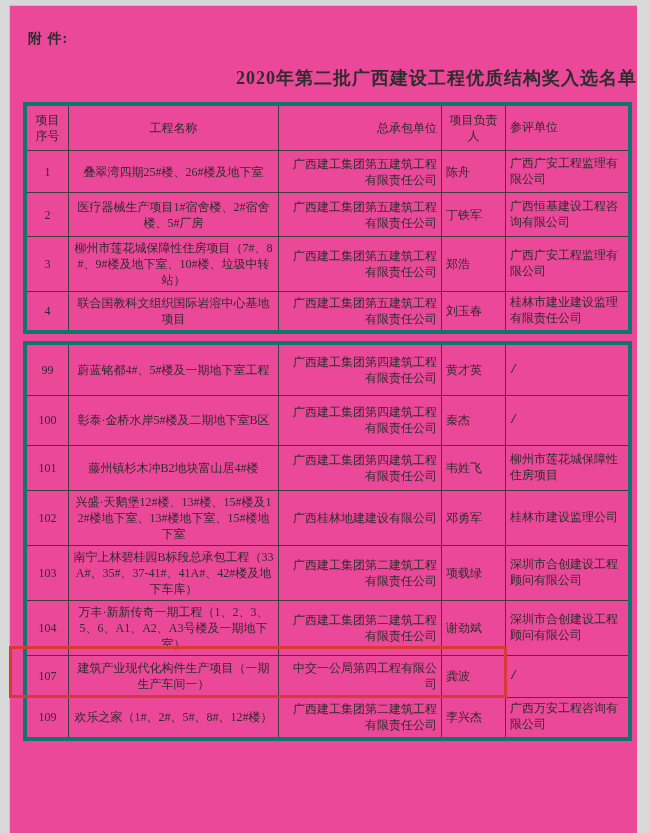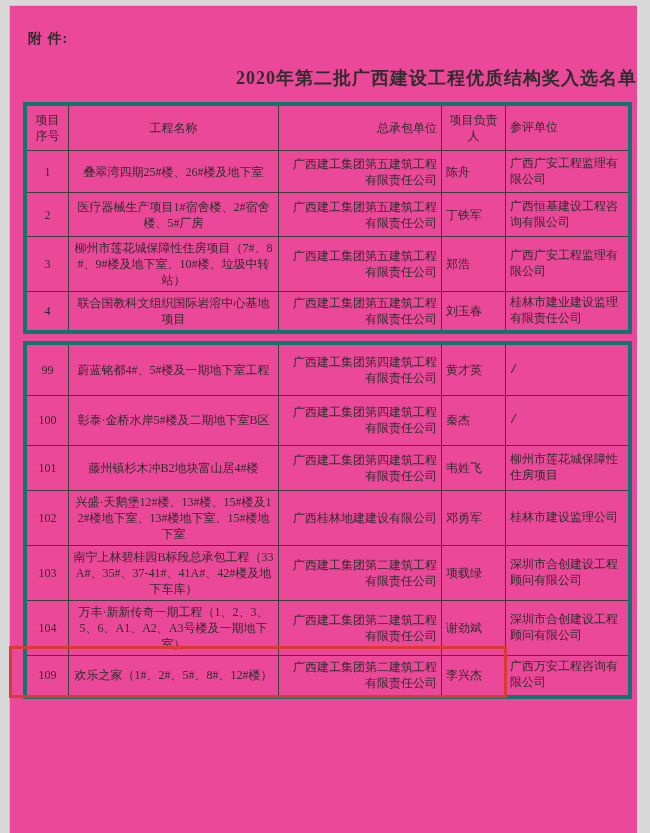--- a/index.html
+++ b/index.html
@@ -161,20 +161,27 @@
     <td class="c-participant">深圳市合创建设工程顾问有限公司</td>
   </tr>
         <tr>
     <td class="c-no">104</td>
     <td class="c-name">万丰·新新传奇一期工程（1、2、3、5、6、A1、A2、A3号楼及一期地下室）</td>
     <td class="c-contractor">广西建工集团第二建筑工程有限责任公司</td>
     <td class="c-leader">谢劲斌</td>
     <td class="c-participant">深圳市合创建设工程顾问有限公司</td>
   </tr>
         <tr>
+    <td class="c-no">107</td>
+    <td class="c-name">建筑产业现代化构件生产项目（一期生产车间一）</td>
+    <td class="c-contractor">中交一公局第四工程有限公司</td>
+    <td class="c-leader">龚波</td>
+    <td class="c-participant">/</td>
+  </tr>
+        <tr>
     <td class="c-no">109</td>
     <td class="c-name">欢乐之家（1#、2#、5#、8#、12#楼）</td>
     <td class="c-contractor">广西建工集团第二建筑工程有限责任公司</td>
     <td class="c-leader">李兴杰</td>
     <td class="c-participant">广西万安工程咨询有限公司</td>
   </tr>
       </tbody>
   </table>
 
   <div class="highlight-box" style="border-color: rgb(217, 58, 52); left: -1px; top: 640px; width: 491.5px; height: 46px;"></div>

